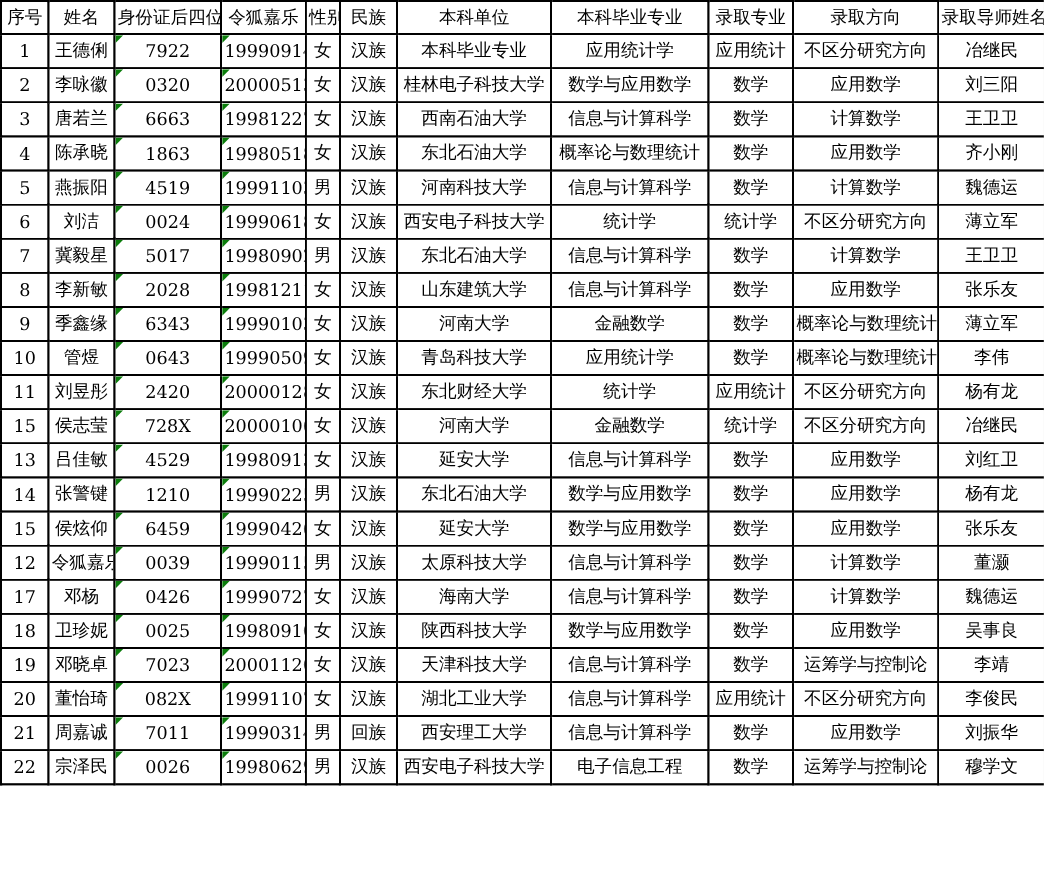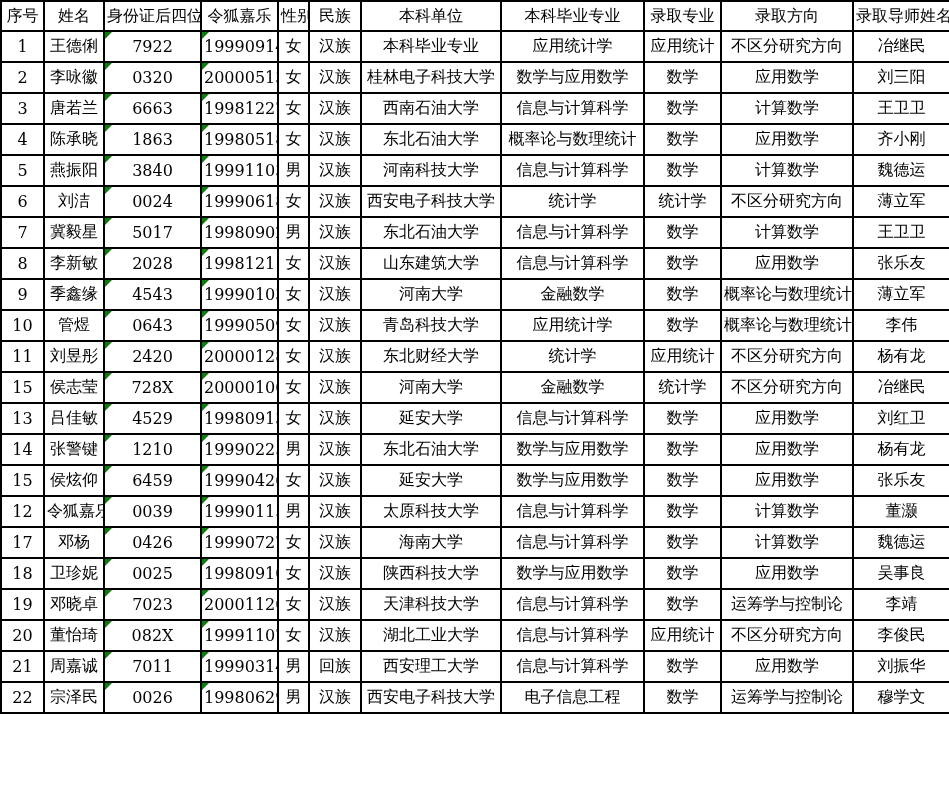--- a/index.html
+++ b/index.html
@@ -140,21 +140,21 @@
           <td><span>汉族</span></td>
           <td><span>东北石油大学</span></td>
           <td><span>概率论与数理统计</span></td>
           <td><span>数学</span></td>
           <td><span>应用数学</span></td>
           <td><span>齐小刚</span></td>
         </tr>
         <tr class="data-row">
           <td><span>5</span></td>
           <td><span>燕振阳</span></td>
-          <td class="num-cell"><span class="corner-marker" style="border-top-color: rgb(11, 125, 11);"></span><span>3840</span></td>
+          <td class="num-cell"><span class="corner-marker" style="border-top-color: rgb(11, 125, 11);"></span><span>4519</span></td>
           <td class="num-cell"><span class="corner-marker" style="border-top-color: rgb(11, 125, 11);"></span><span>19991103</span></td>
           <td><span>男</span></td>
           <td><span>汉族</span></td>
           <td><span>河南科技大学</span></td>
           <td><span>信息与计算科学</span></td>
           <td><span>数学</span></td>
           <td><span>计算数学</span></td>
           <td><span>魏德运</span></td>
         </tr>
         <tr class="data-row">
@@ -192,21 +192,21 @@
           <td><span>汉族</span></td>
           <td><span>山东建筑大学</span></td>
           <td><span>信息与计算科学</span></td>
           <td><span>数学</span></td>
           <td><span>应用数学</span></td>
           <td><span>张乐友</span></td>
         </tr>
         <tr class="data-row">
           <td><span>9</span></td>
           <td><span>季鑫缘</span></td>
-          <td class="num-cell"><span class="corner-marker" style="border-top-color: rgb(11, 125, 11);"></span><span>4543</span></td>
+          <td class="num-cell"><span class="corner-marker" style="border-top-color: rgb(11, 125, 11);"></span><span>6343</span></td>
           <td class="num-cell"><span class="corner-marker" style="border-top-color: rgb(11, 125, 11);"></span><span>19990103</span></td>
           <td><span>女</span></td>
           <td><span>汉族</span></td>
           <td><span>河南大学</span></td>
           <td><span>金融数学</span></td>
           <td><span>数学</span></td>
           <td><span>概率论与数理统计</span></td>
           <td><span>薄立军</span></td>
         </tr>
         <tr class="data-row">

